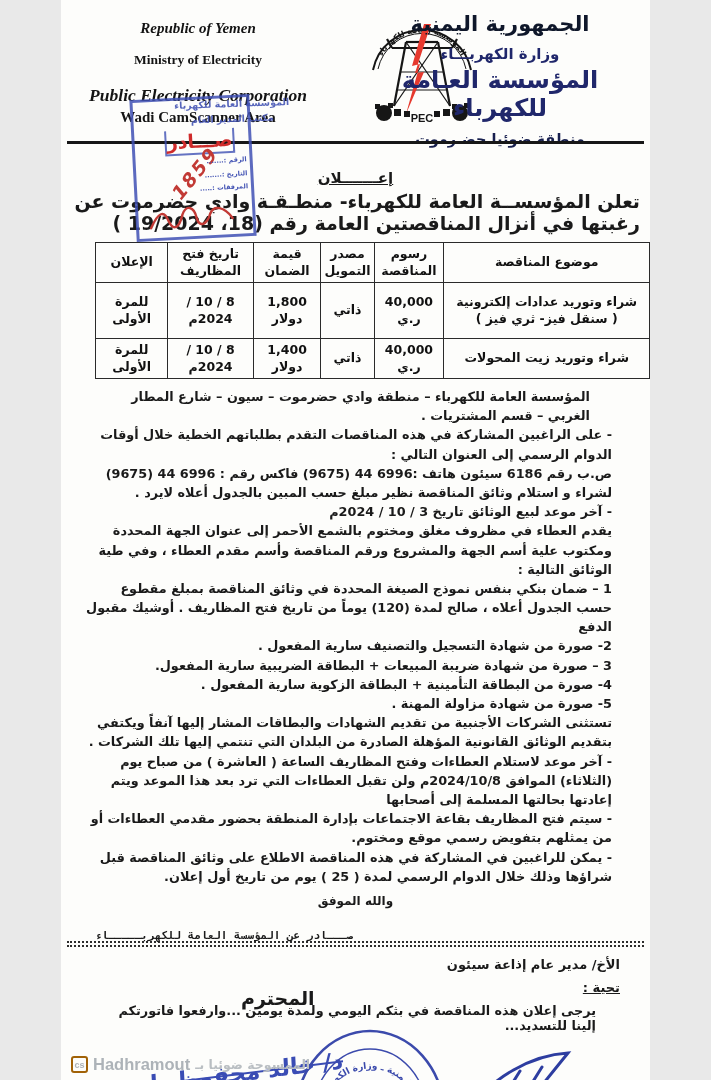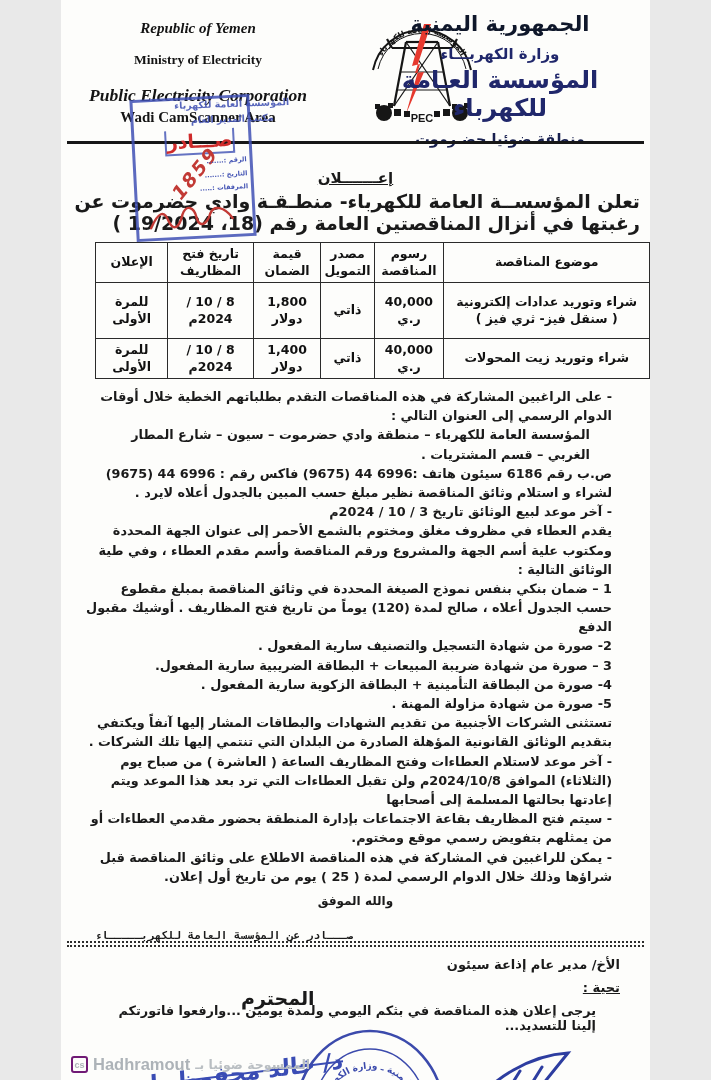--- a/index.html
+++ b/index.html
@@ -102,21 +102,21 @@
     position:absolute; left:34px; top:78px; width:190px; direction:rtl; text-align:center;
     font-size:13.5px; font-weight:bold; color:#101010; line-height:1.75;
   }
   .roundstamp { position:absolute; left:230px; top:-12px; }
   .sig-right { position:absolute; right:48px; top:0; }
   .watermark {
     position:absolute; left:10px; bottom:6px; display:flex; align-items:center; gap:5px;
     color:#adb3b8; font-weight:bold;
   }
   .watermark .csbox {
-    width:17px; height:17px; border:2px solid #701a75; border-radius:3px; font-size:9px;
+    width:17px; height:17px; border:2px solid #a16207; border-radius:3px; font-size:9px;
     display:flex; align-items:center; justify-content:center; color:#adb3b8;
     font-family:"Liberation Sans", sans-serif;
   }
   .watermark .brand { font-size:16.5px; font-family:"Liberation Sans", sans-serif; }
   .watermark .arab { font-size:12.5px; direction:rtl; color:#b9bec2; }
 </style>
 </head>
 <body>
 
 <div class="page">
@@ -242,22 +242,22 @@
       <td>ذاتي</td>
       <td>1,400
 دولار</td>
       <td>8 / 10 / 2024م</td>
       <td>للمرة الأولى</td>
     </tr>
   </tbody>
     </table>
 
   <div class="conds">
+    <div class="ln addr">المؤسسة العامة للكهرباء – منطقة وادي حضرموت – سيون – شارع المطار الغربي – قسم المشتريات .</div>
     <div class="ln">- على الراغبين المشاركة في هذه المناقصات التقدم بطلباتهم الخطية خلال أوقات الدوام الرسمي إلى العنوان التالي :</div>
-    <div class="ln addr">المؤسسة العامة للكهرباء – منطقة وادي حضرموت – سيون – شارع المطار الغربي – قسم المشتريات .</div>
     <div class="ln">ص.ب رقم 6186 سيئون هاتف :6996 44 (9675) فاكس رقم : 6996 44 (9675) لشراء و استلام وثائق المناقصة نظير مبلغ حسب المبين بالجدول أعلاه لايرد .</div>
     <div class="ln">- آخر موعد لبيع الوثائق تاريخ   3 / 10 / 2024م</div>
     <div class="ln">يقدم العطاء في مظروف مغلق ومختوم بالشمع الأحمر إلى عنوان الجهة المحددة ومكتوب علية أسم الجهة والمشروع ورقم المناقصة وأسم مقدم العطاء ، وفي طية الوثائق التالية :</div>
     <div class="ln">1 – ضمان بنكي بنفس نموذج الصيغة المحددة في وثائق المناقصة بمبلغ مقطوع حسب الجدول أعلاه ، صالح لمدة (120) يوماً من تاريخ فتح المظاريف . أوشيك مقبول الدفع</div>
     <div class="ln">2- صورة من شهادة التسجيل والتصنيف سارية المفعول .</div>
     <div class="ln">3 – صورة من شهادة ضريبة المبيعات + البطاقة الضريبية سارية المفعول.</div>
     <div class="ln">4- صورة من البطاقة التأمينية + البطاقة الزكوية سارية المفعول .</div>
     <div class="ln">5- صورة من شهادة مزاولة المهنة .</div>
     <div class="ln">تستثنى الشركات الأجنبية من تقديم الشهادات والبطاقات المشار إليها آنفاً ويكتفي بتقديم الوثائق القانونية المؤهلة الصادرة من البلدان التي تنتمي إليها تلك الشركات .</div>
     <div class="ln">- آخر موعد لاستلام العطاءات وفتح المظاريف الساعة ( العاشرة ) من صباح يوم (الثلاثاء) الموافق 2024/10/8م ولن تقبل العطاءات التي ترد بعد هذا الموعد ويتم إعادتها بحالتها المسلمة إلى أصحابها</div>

